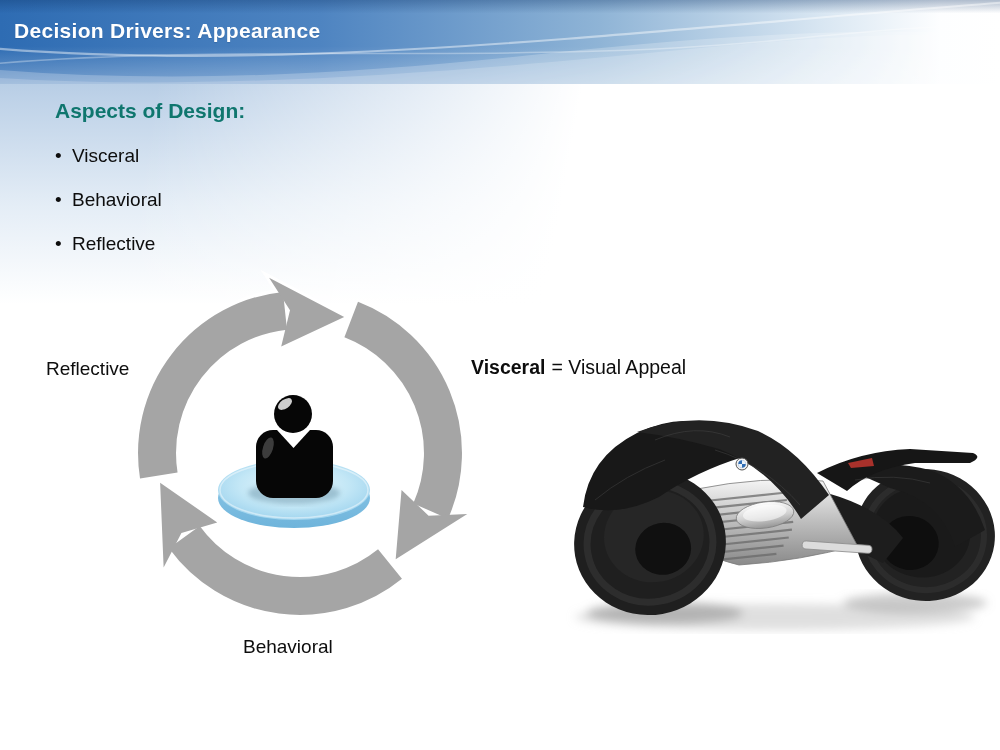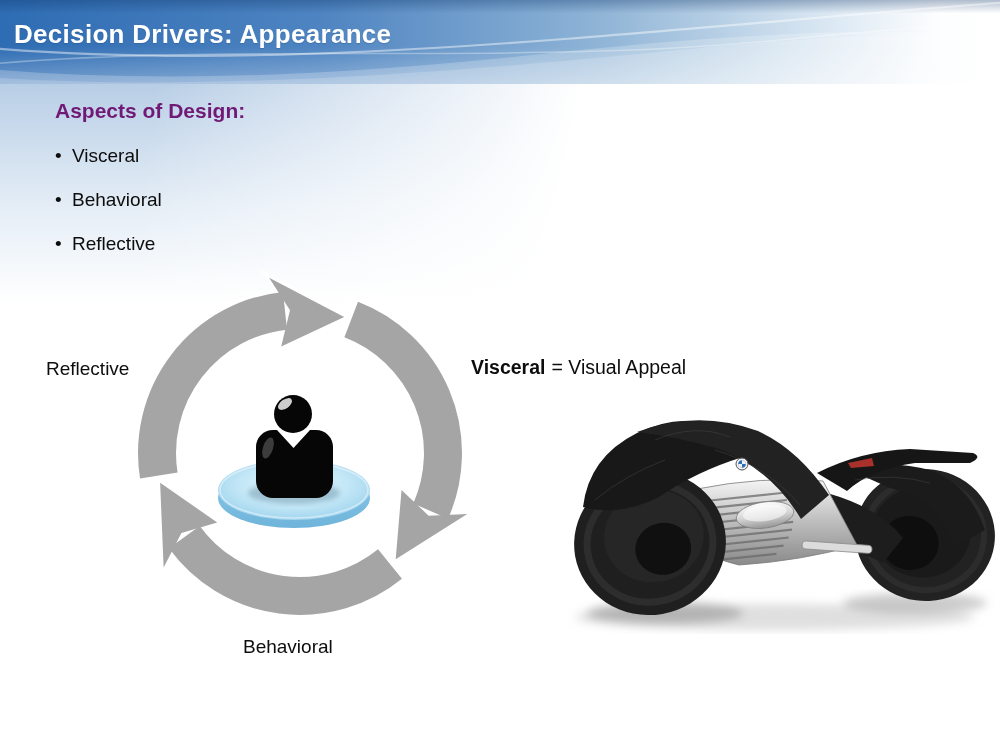--- a/index.html
+++ b/index.html
@@ -19,27 +19,27 @@
   .header {
     position:absolute; left:0; top:0; width:1000px; height:84px;
     background:
       linear-gradient(to bottom, rgba(9,48,100,0.32) 0%, rgba(9,48,100,0) 16%),
       linear-gradient(to bottom, rgba(255,255,255,0) 55%, rgba(255,255,255,0.32) 100%),
       linear-gradient(to right, #2e6cb3 0%, #4e84c1 32%, #8fb4d6 60%, #d8e6f2 82%, #fdfeff 94%, #ffffff 100%);
   }
   .header-waves { position:absolute; left:0; top:0; }
   .title {
     position:absolute; left:14px; top:19px; margin:0; z-index:2;
-    font-size:26px; font-weight:bold; letter-spacing:0.3px; color:#ffffff;
+    font-size:21px; font-weight:bold; letter-spacing:0.3px; color:#ffffff;
     text-shadow:0 1px 1px rgba(20,60,110,0.25);
     text-align:center;
   }
   .aspects-heading {
     position:absolute; left:55px; top:99px; margin:0;
-    font-size:21px; font-weight:bold; color:#701a75;
+    font-size:21px; font-weight:bold; color:#0f766e;
   }
   .aspects-list {
     position:absolute; left:55px; top:146px; margin:0; padding:0;
     list-style:none; font-size:19px; color:#0d0d0d;
   }
   .aspects-list li { height:20px; margin-bottom:24px; line-height:20px; }
   .aspects-list li::before { content:"\2022"; display:inline-block; width:17px; }
   .lbl { position:absolute; font-size:19px; color:#0d0d0d; }
   .lbl-left   { left:46px;  top:358px; }
   .lbl-bottom { left:243px; top:636px; }

